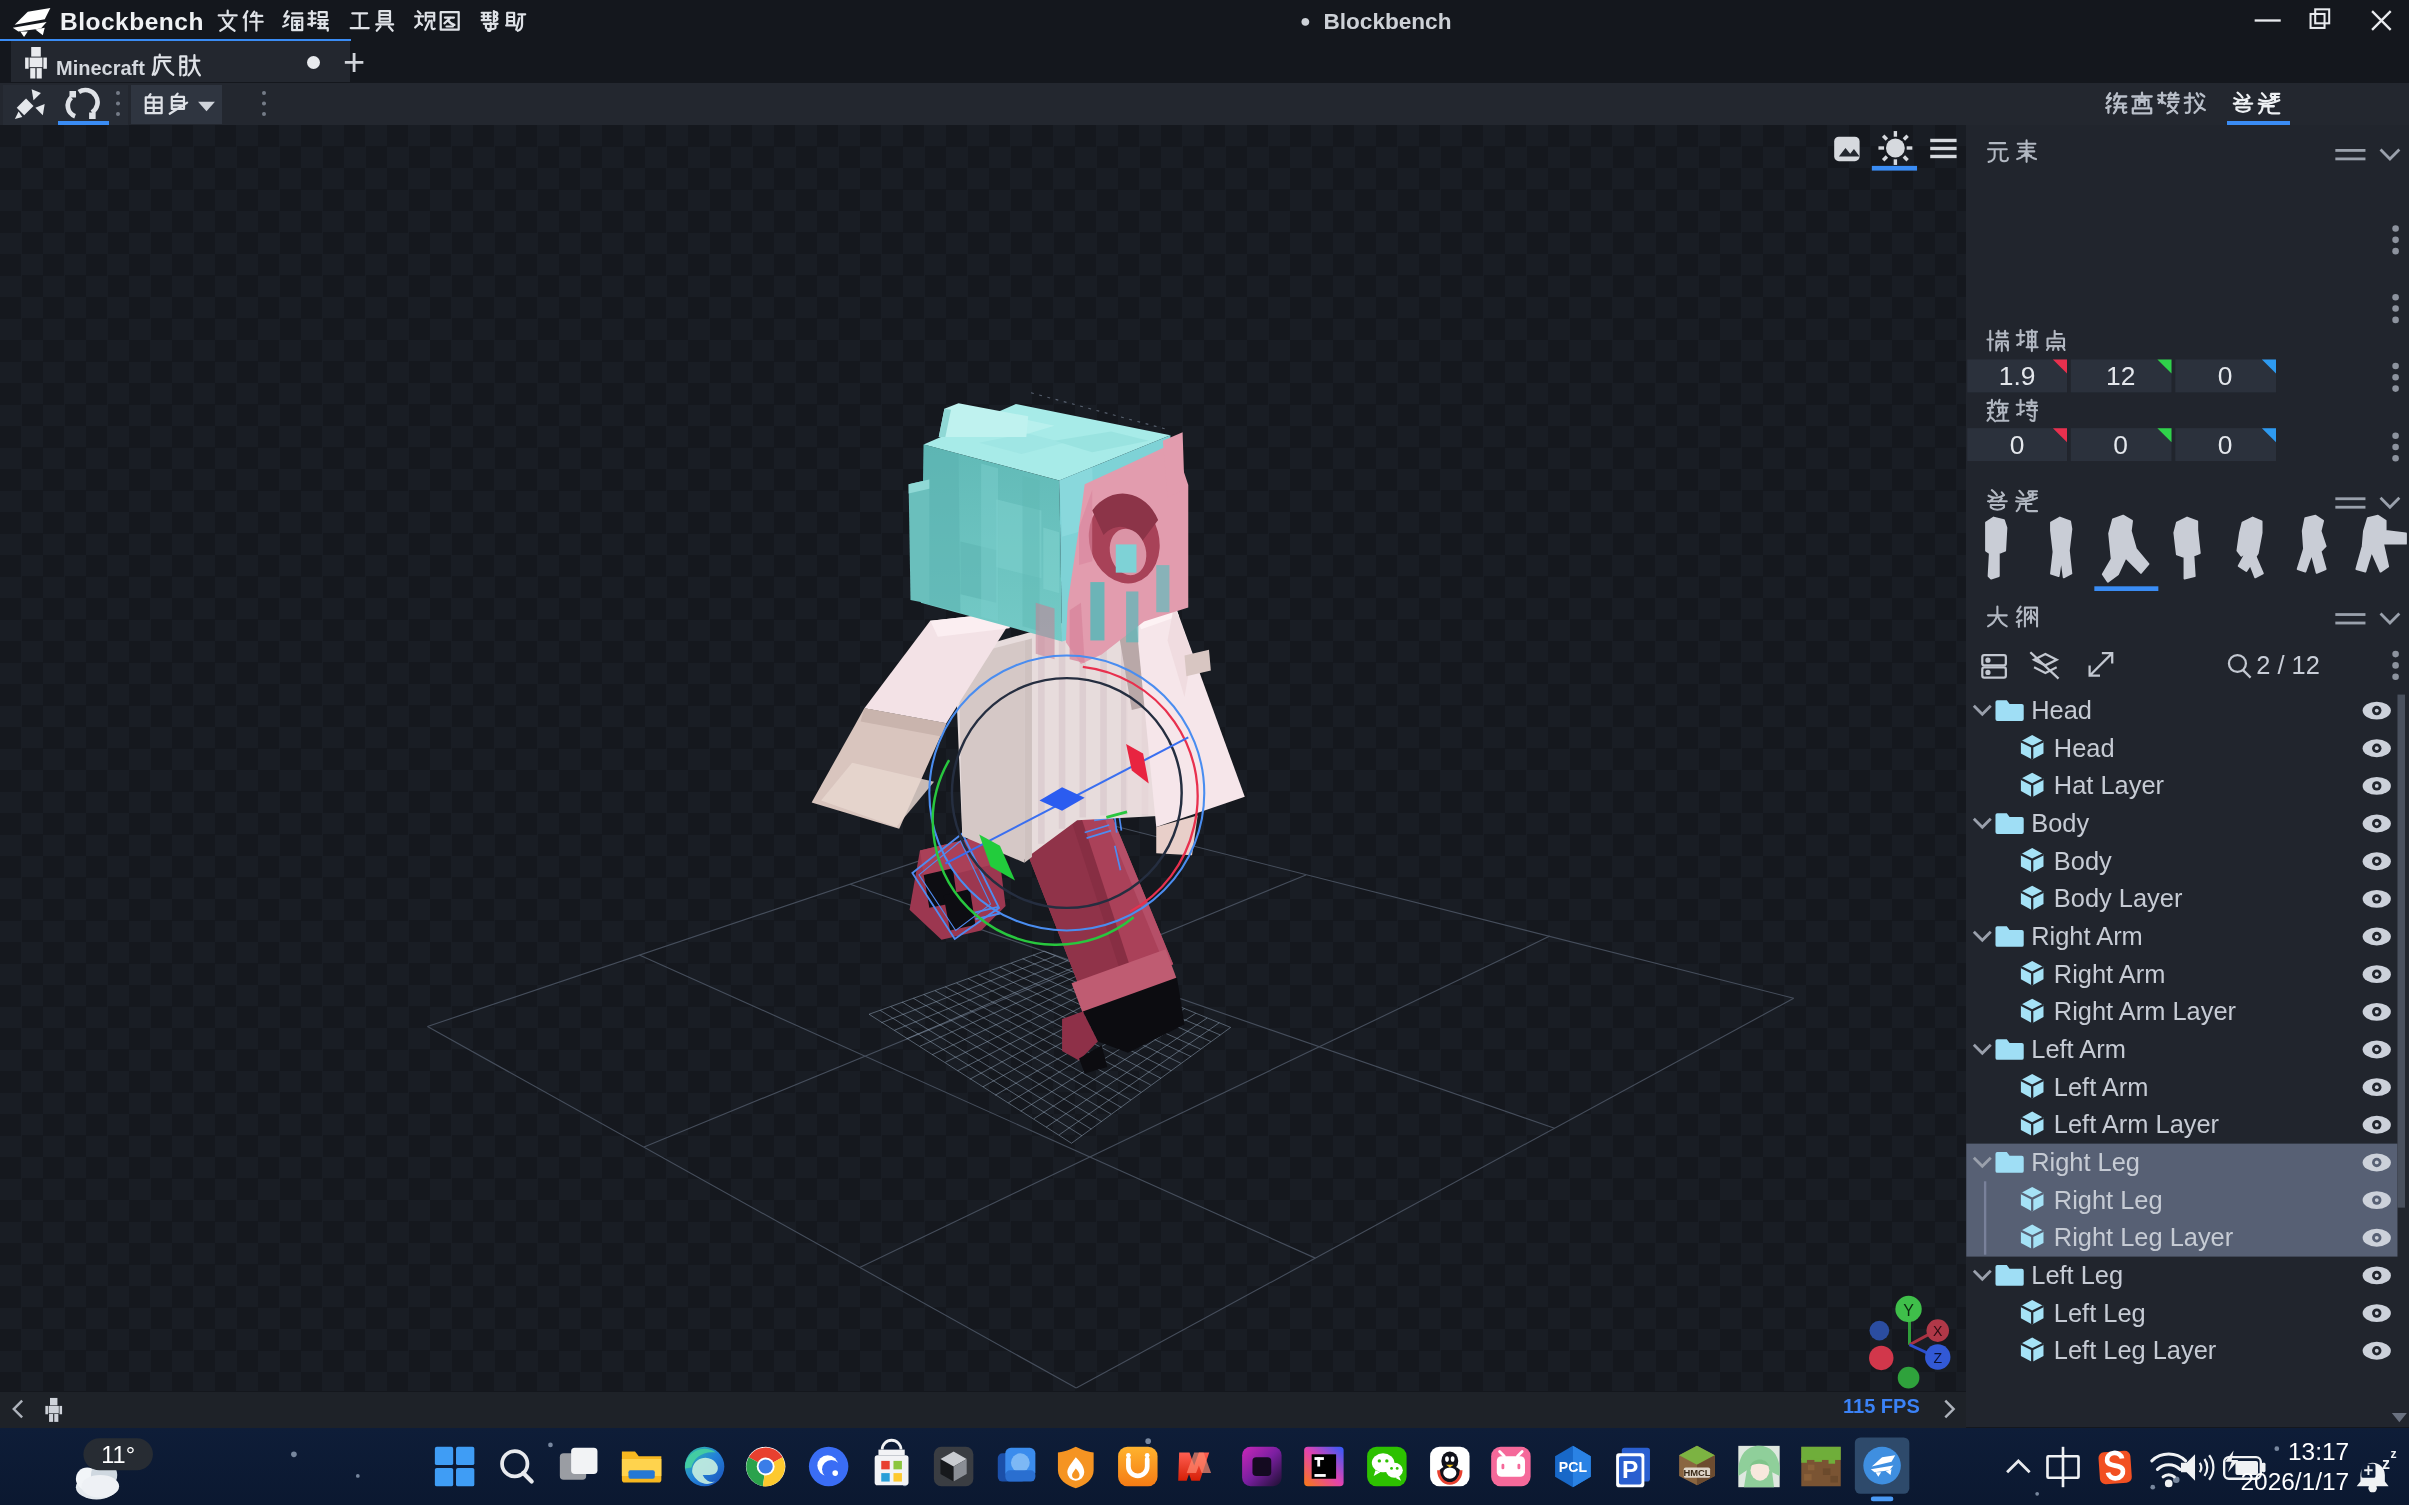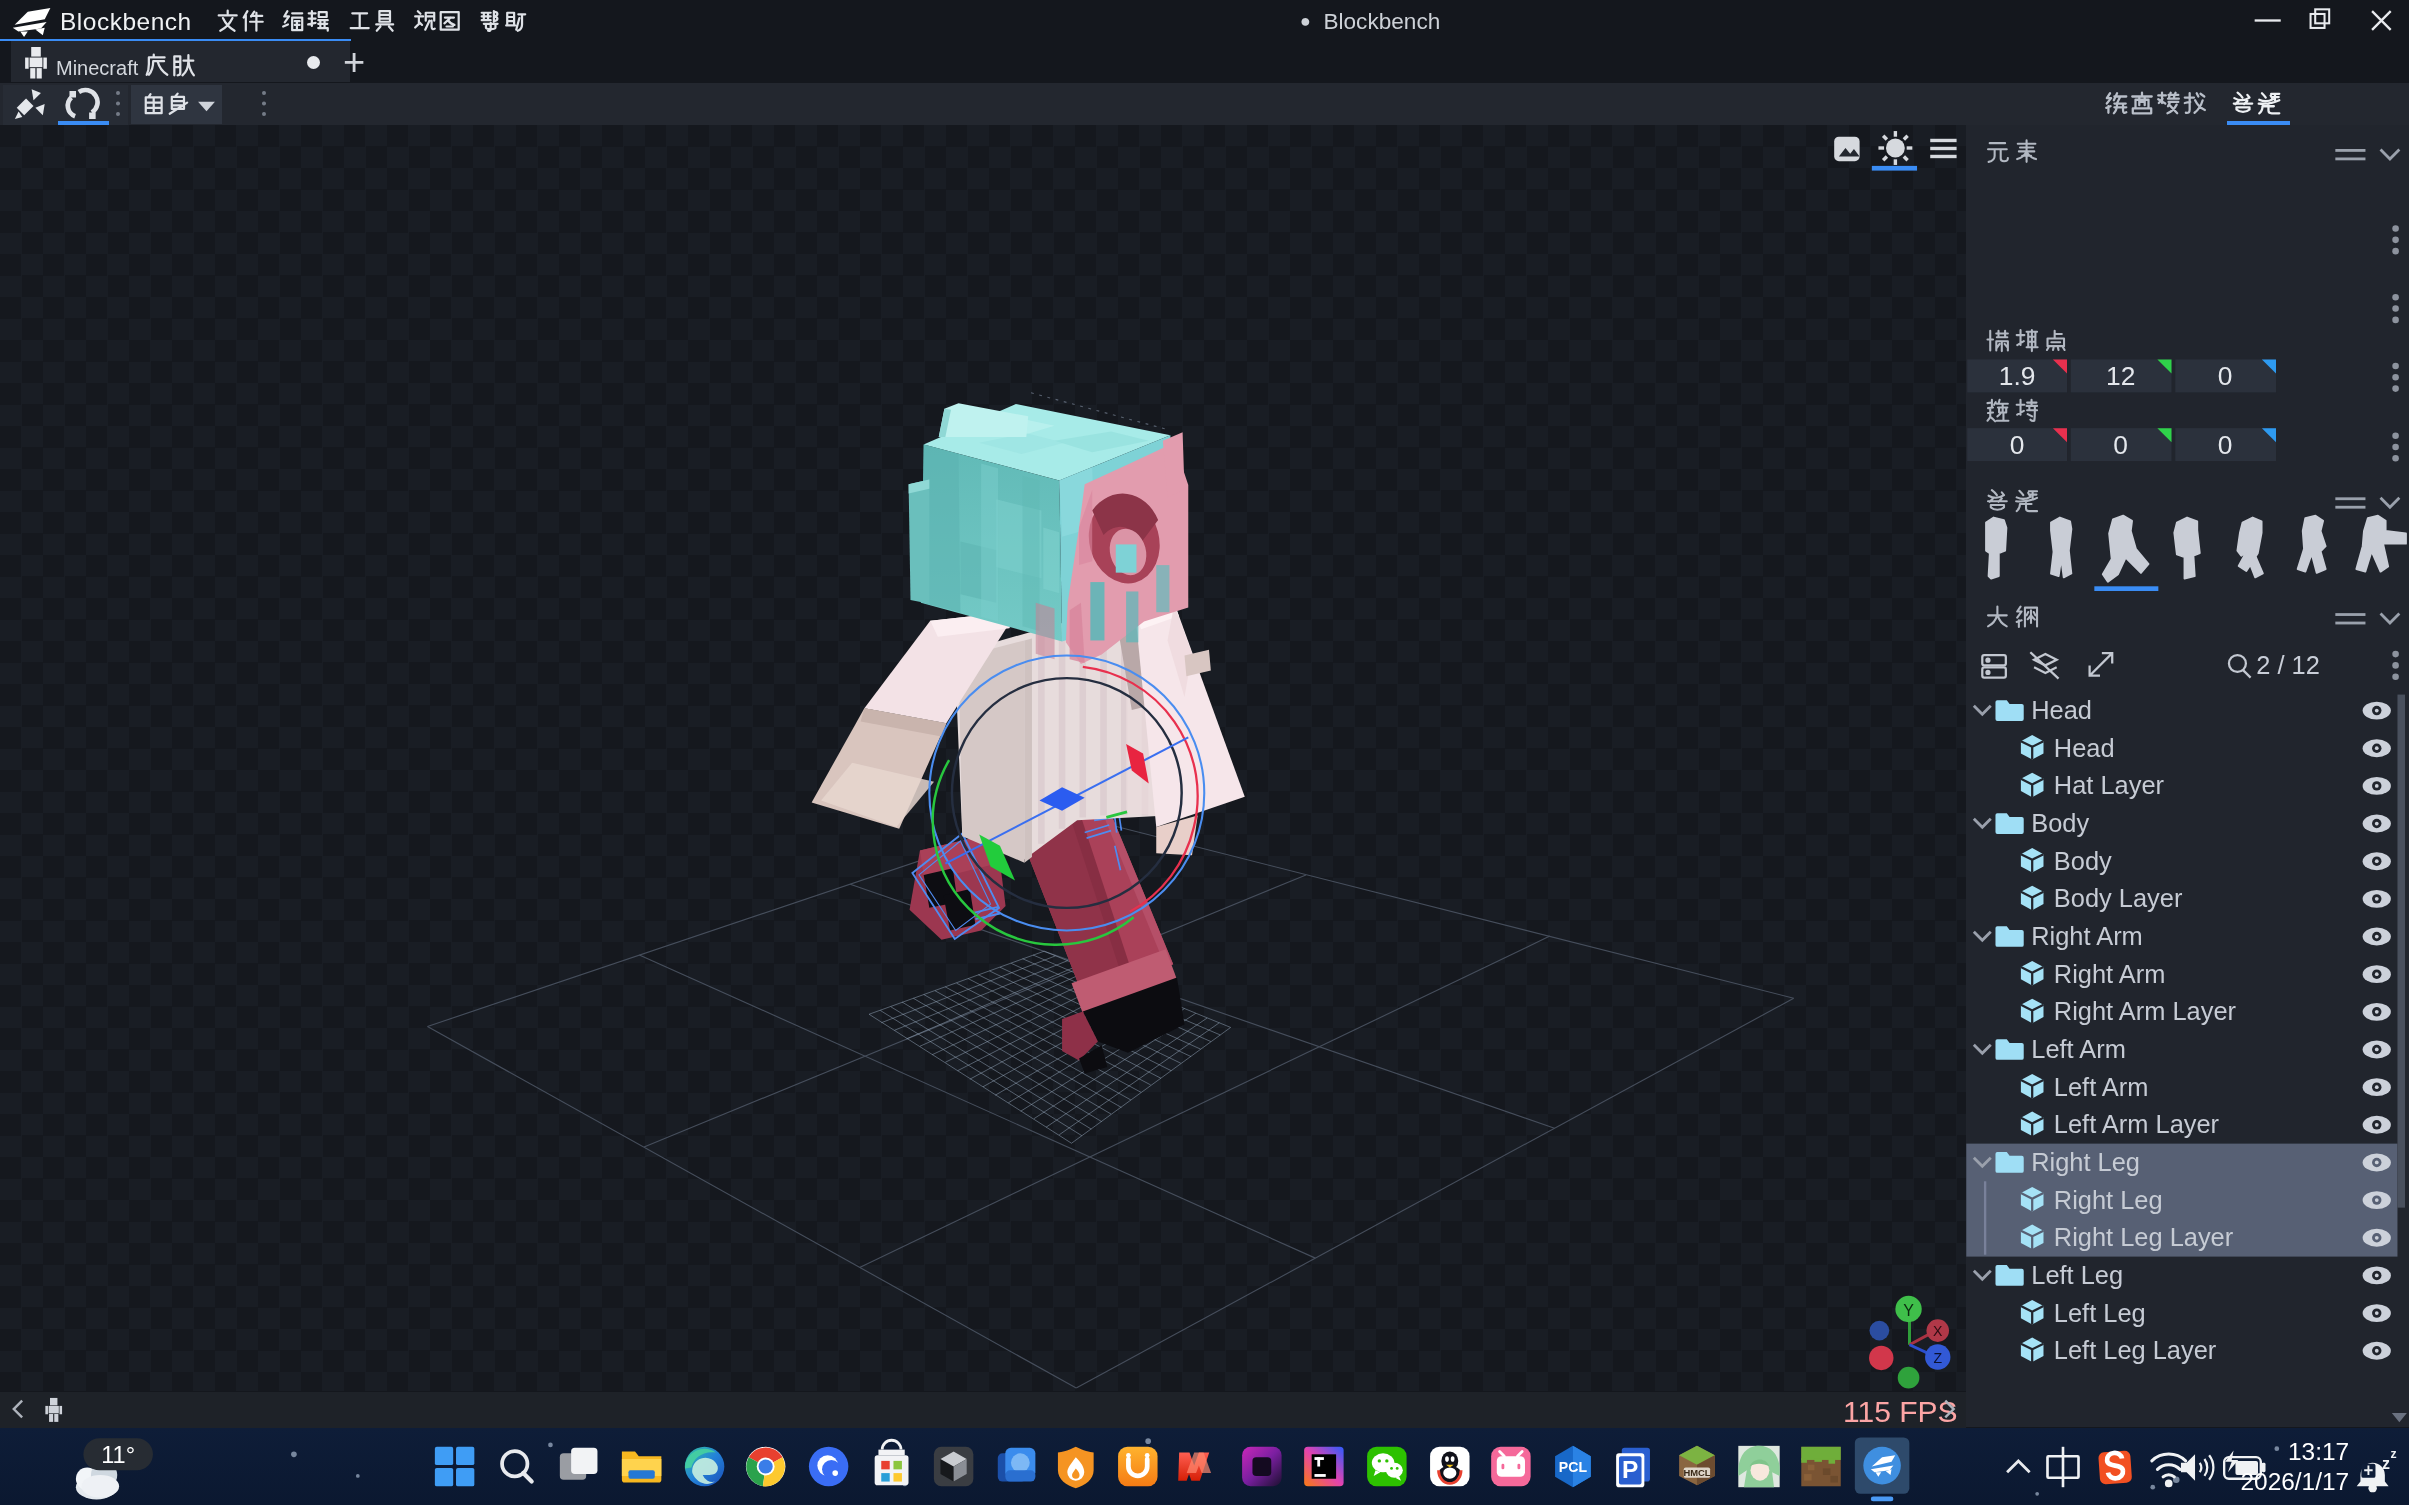--- a/index.html
+++ b/index.html
@@ -13,21 +13,21 @@
 #titlebar{left:0;top:0;width:2410px;height:41px;background:#14171d;}
 #tabbar{left:0;top:41px;width:2410px;height:41px;background:#14171d;}
 #activetab{left:11.3px;top:41px;width:339px;height:41px;background:#23272f;}
 #bluetopline{left:0px;top:39px;width:351px;height:3.8px;background:#3a8cf4;}
 #toolbar{left:0;top:83px;width:2410px;height:42px;background:#23272f;}
 #viewport{left:0;top:125px;width:1966px;height:1266px;
  background:conic-gradient(#191d24 0 25%,#15181e 0 50%,#191d24 0 75%,#15181e 0) 0 0/43px 43px;}
 #statusbar{left:0;top:1392px;width:1966px;height:36px;background:#1e2228;color:#c6cad2;font-size:23.5px;}
 #sidebar{left:1966px;top:125px;width:444px;height:1302px;background:#21252d;color:#b4bac4;}
 #taskbar{left:0;top:1428px;width:2410px;height:78px;background:linear-gradient(180deg,#0e1d38,#0b1830);}
-.t{position:absolute;white-space:nowrap;}
+.t{position:absolute;white-space:nowrap;font-weight:bold;}
 </style></head>
 <body>
 
 <svg width="0" height="0" style="position:absolute">
 <defs>
 <g id="c_wen">
         <path d="M12 2.5 v3 M3.5 7 h17 M7.5 9.5 C10 15 14 19 18.5 21.5 M16.5 9.5 C14 15 10 19 5 21.5"></path>
       </g>
 <g id="c_jian">
         <path d="M7 3 L3.5 9 M5.5 7 V21.5 M13.5 3.5 L10.5 8 M10.5 7.5 H21 M9.5 13 H21.5 M15.5 4.5 V21.5"></path>
@@ -388,21 +388,21 @@
  <path d="M14 4 L5 13 L14 22" stroke="#aeb3bc" stroke-width="2.6" fill="none"></path>
  <g fill="#cfd3da">
       <rect x="44" y="1" width="8" height="8"></rect>
       <rect x="42.5" y="9.6" width="11" height="8"></rect>
       <rect x="39" y="9.6" width="2.8" height="9"></rect>
       <rect x="54.2" y="9.6" width="2.8" height="9"></rect>
       <rect x="43" y="18.3" width="4.4" height="8.5"></rect>
       <rect x="48.6" y="18.3" width="4.4" height="8.5"></rect>
     </g>
 </svg>
-<div class="t" style="left:1843px;top:1395px;color:#fca5a5;font-size:30px">115 FPS</div>
+<div class="t" style="left:1843px;top:1395px;color:#3b82f6;font-size:20px">115 FPS</div>
 <svg class="abs" style="left:1936px;top:1397px" width="26" height="26" viewBox="0 0 28 28">
     <path d="M10 4 L19 13 L10 22" stroke="#aeb3bc" stroke-width="2.6" fill="none"></path>
   </svg>
 <div id="sidebar" class="abs"></div>
 <svg id="sbsvg" class="abs" style="left:1966px;top:125px" width="444" height="1302" viewBox="0 0 471 1383">
 
  <g transform="translate(19,14)" class="cjkg">
       <use href="#c_yuan" transform="scale(1.17)"></use>
     </g>
  <g transform="translate(50,14)" class="cjkg">

